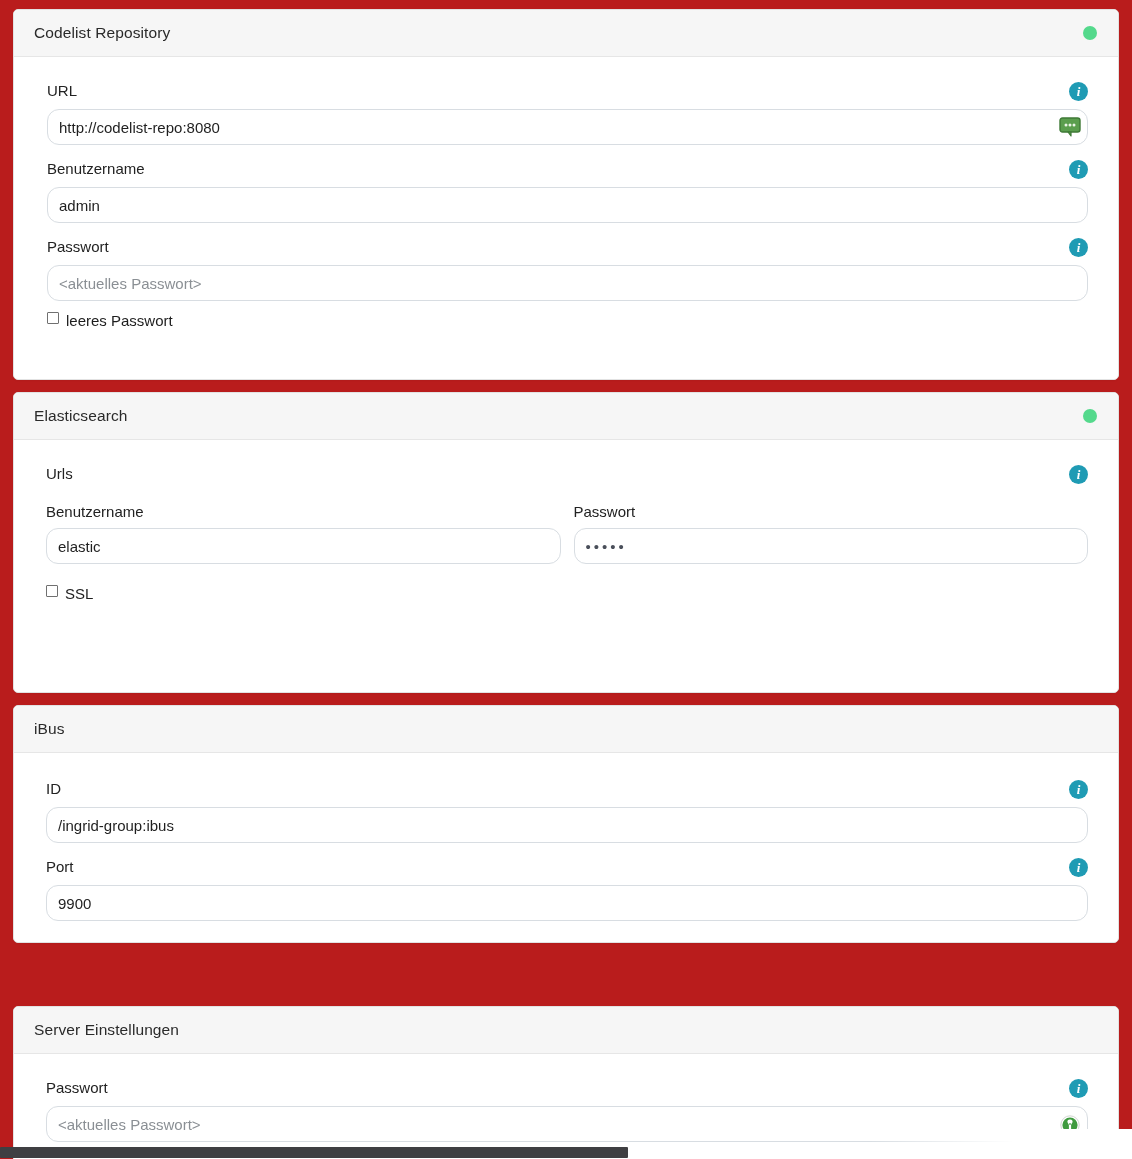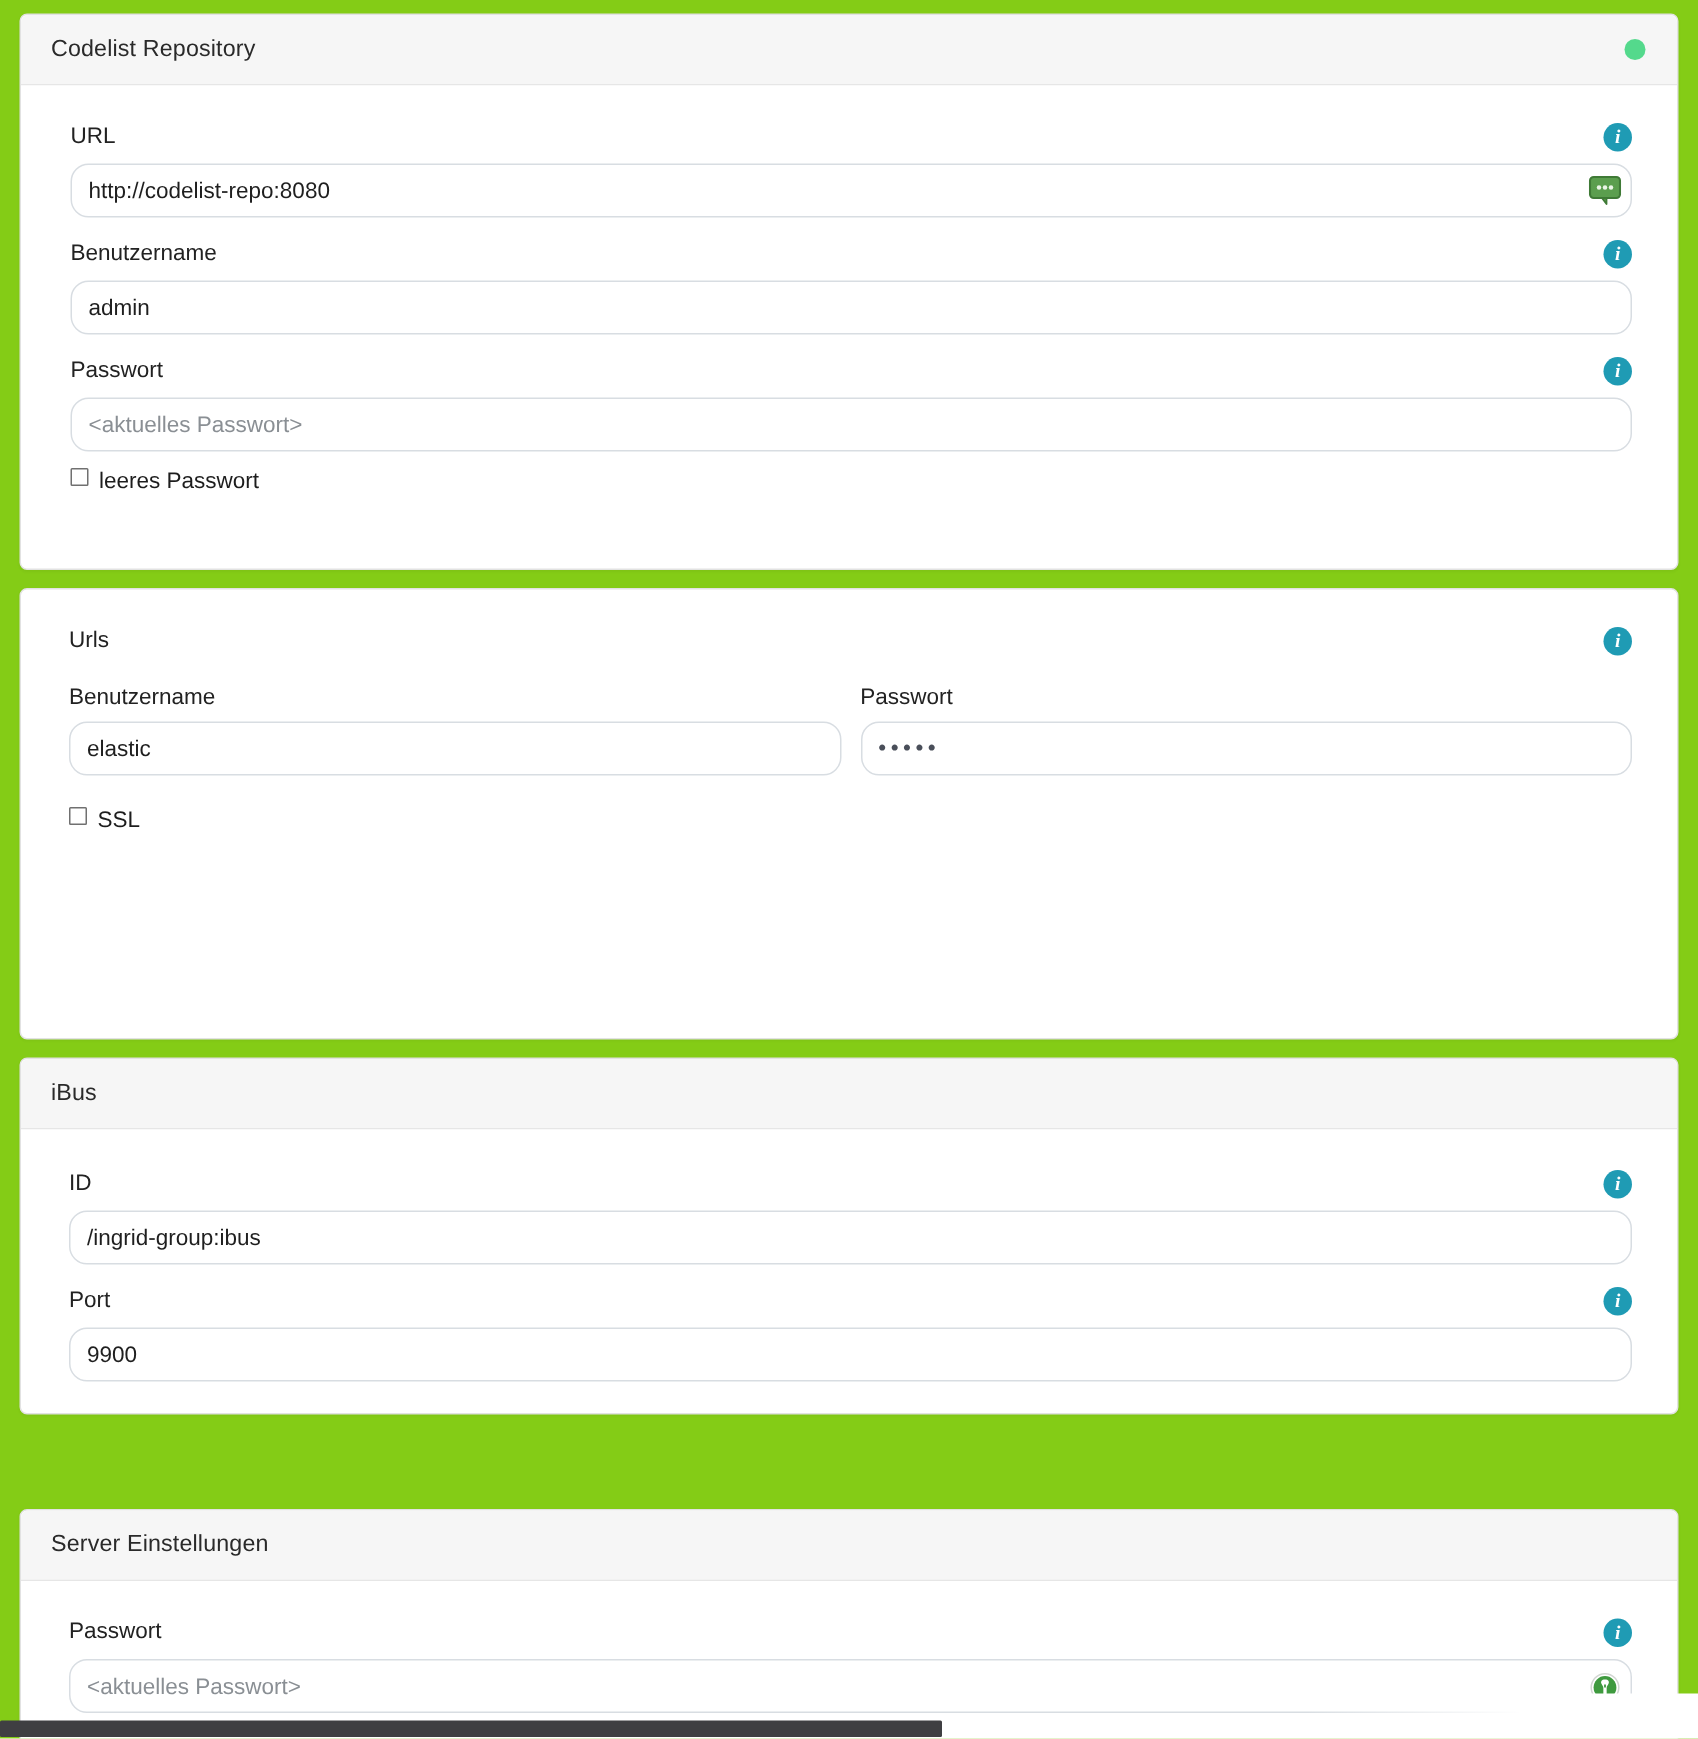--- a/index.html
+++ b/index.html
@@ -7,21 +7,21 @@
     margin: 0; padding: 0;
     width: 1132px; height: 1159px;
     background: #ffffff;
     font-family: "Liberation Sans", sans-serif;
     overflow: hidden;
   }
   .page {
     position: relative;
     width: 1132px;
     height: 1159px;
-    background: #84cc16;
+    background: #b91c1c;
   }
   .card {
     position: absolute;
     left: 13px;
     width: 1106px;
     background: #ffffff;
     border: 1px solid #e2e2e2;
     border-radius: 5px;
     box-shadow: 0 1px 2px rgba(0,0,0,0.045);
   }
@@ -224,20 +224,25 @@
         <div class="checkbox-row">
           <span class="checkbox-box"></span>
           <span class="checkbox-label">leeres Passwort</span>
         </div>
       </div>
 
     </div>
   </div>
 
   <div class="card" style="top:392px; height:301px;">
+    <div class="card-header">
+      <div class="card-title">Elasticsearch</div>
+      <div class="spacer"></div>
+      <div class="status-dot"></div>
+    </div>
     <div class="card-body" style="padding-left:32px;padding-right:30px;">
 
       <div class="field">
         <div class="field-label-row">
           <span class="field-label">Urls</span>
           <span class="info-icon">
               <span>i</span>
             </span>
         </div>
       </div>

